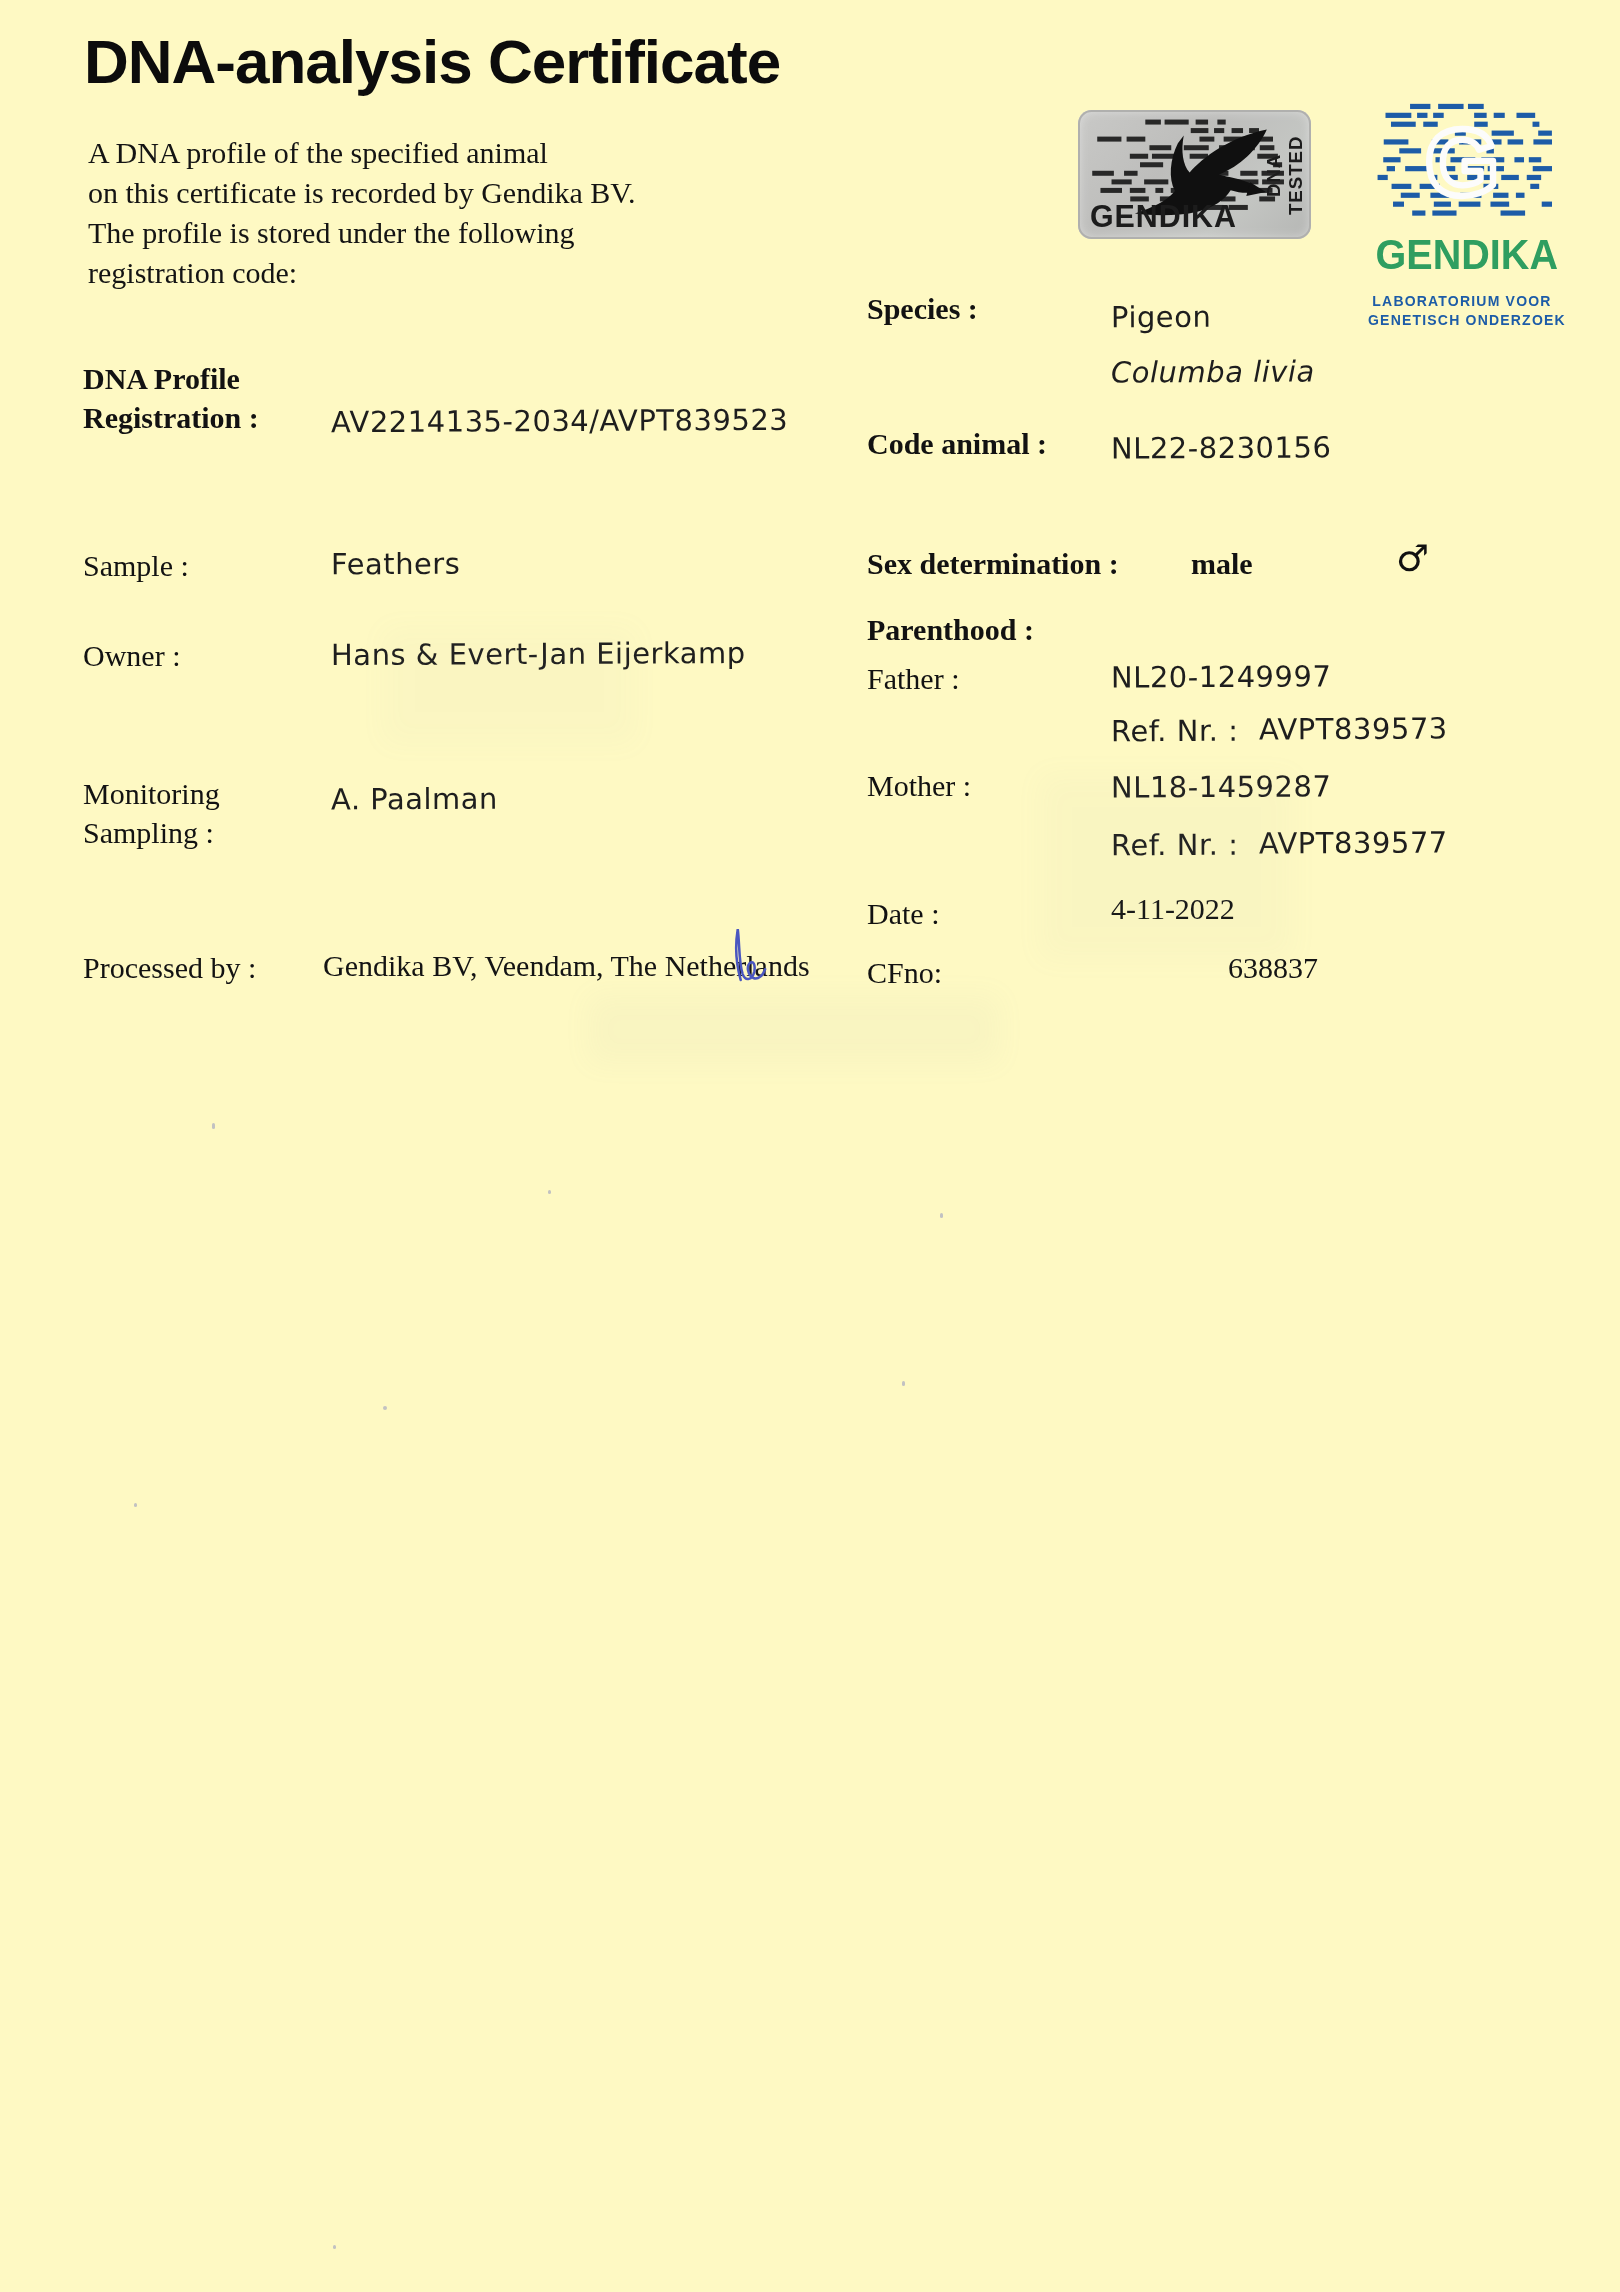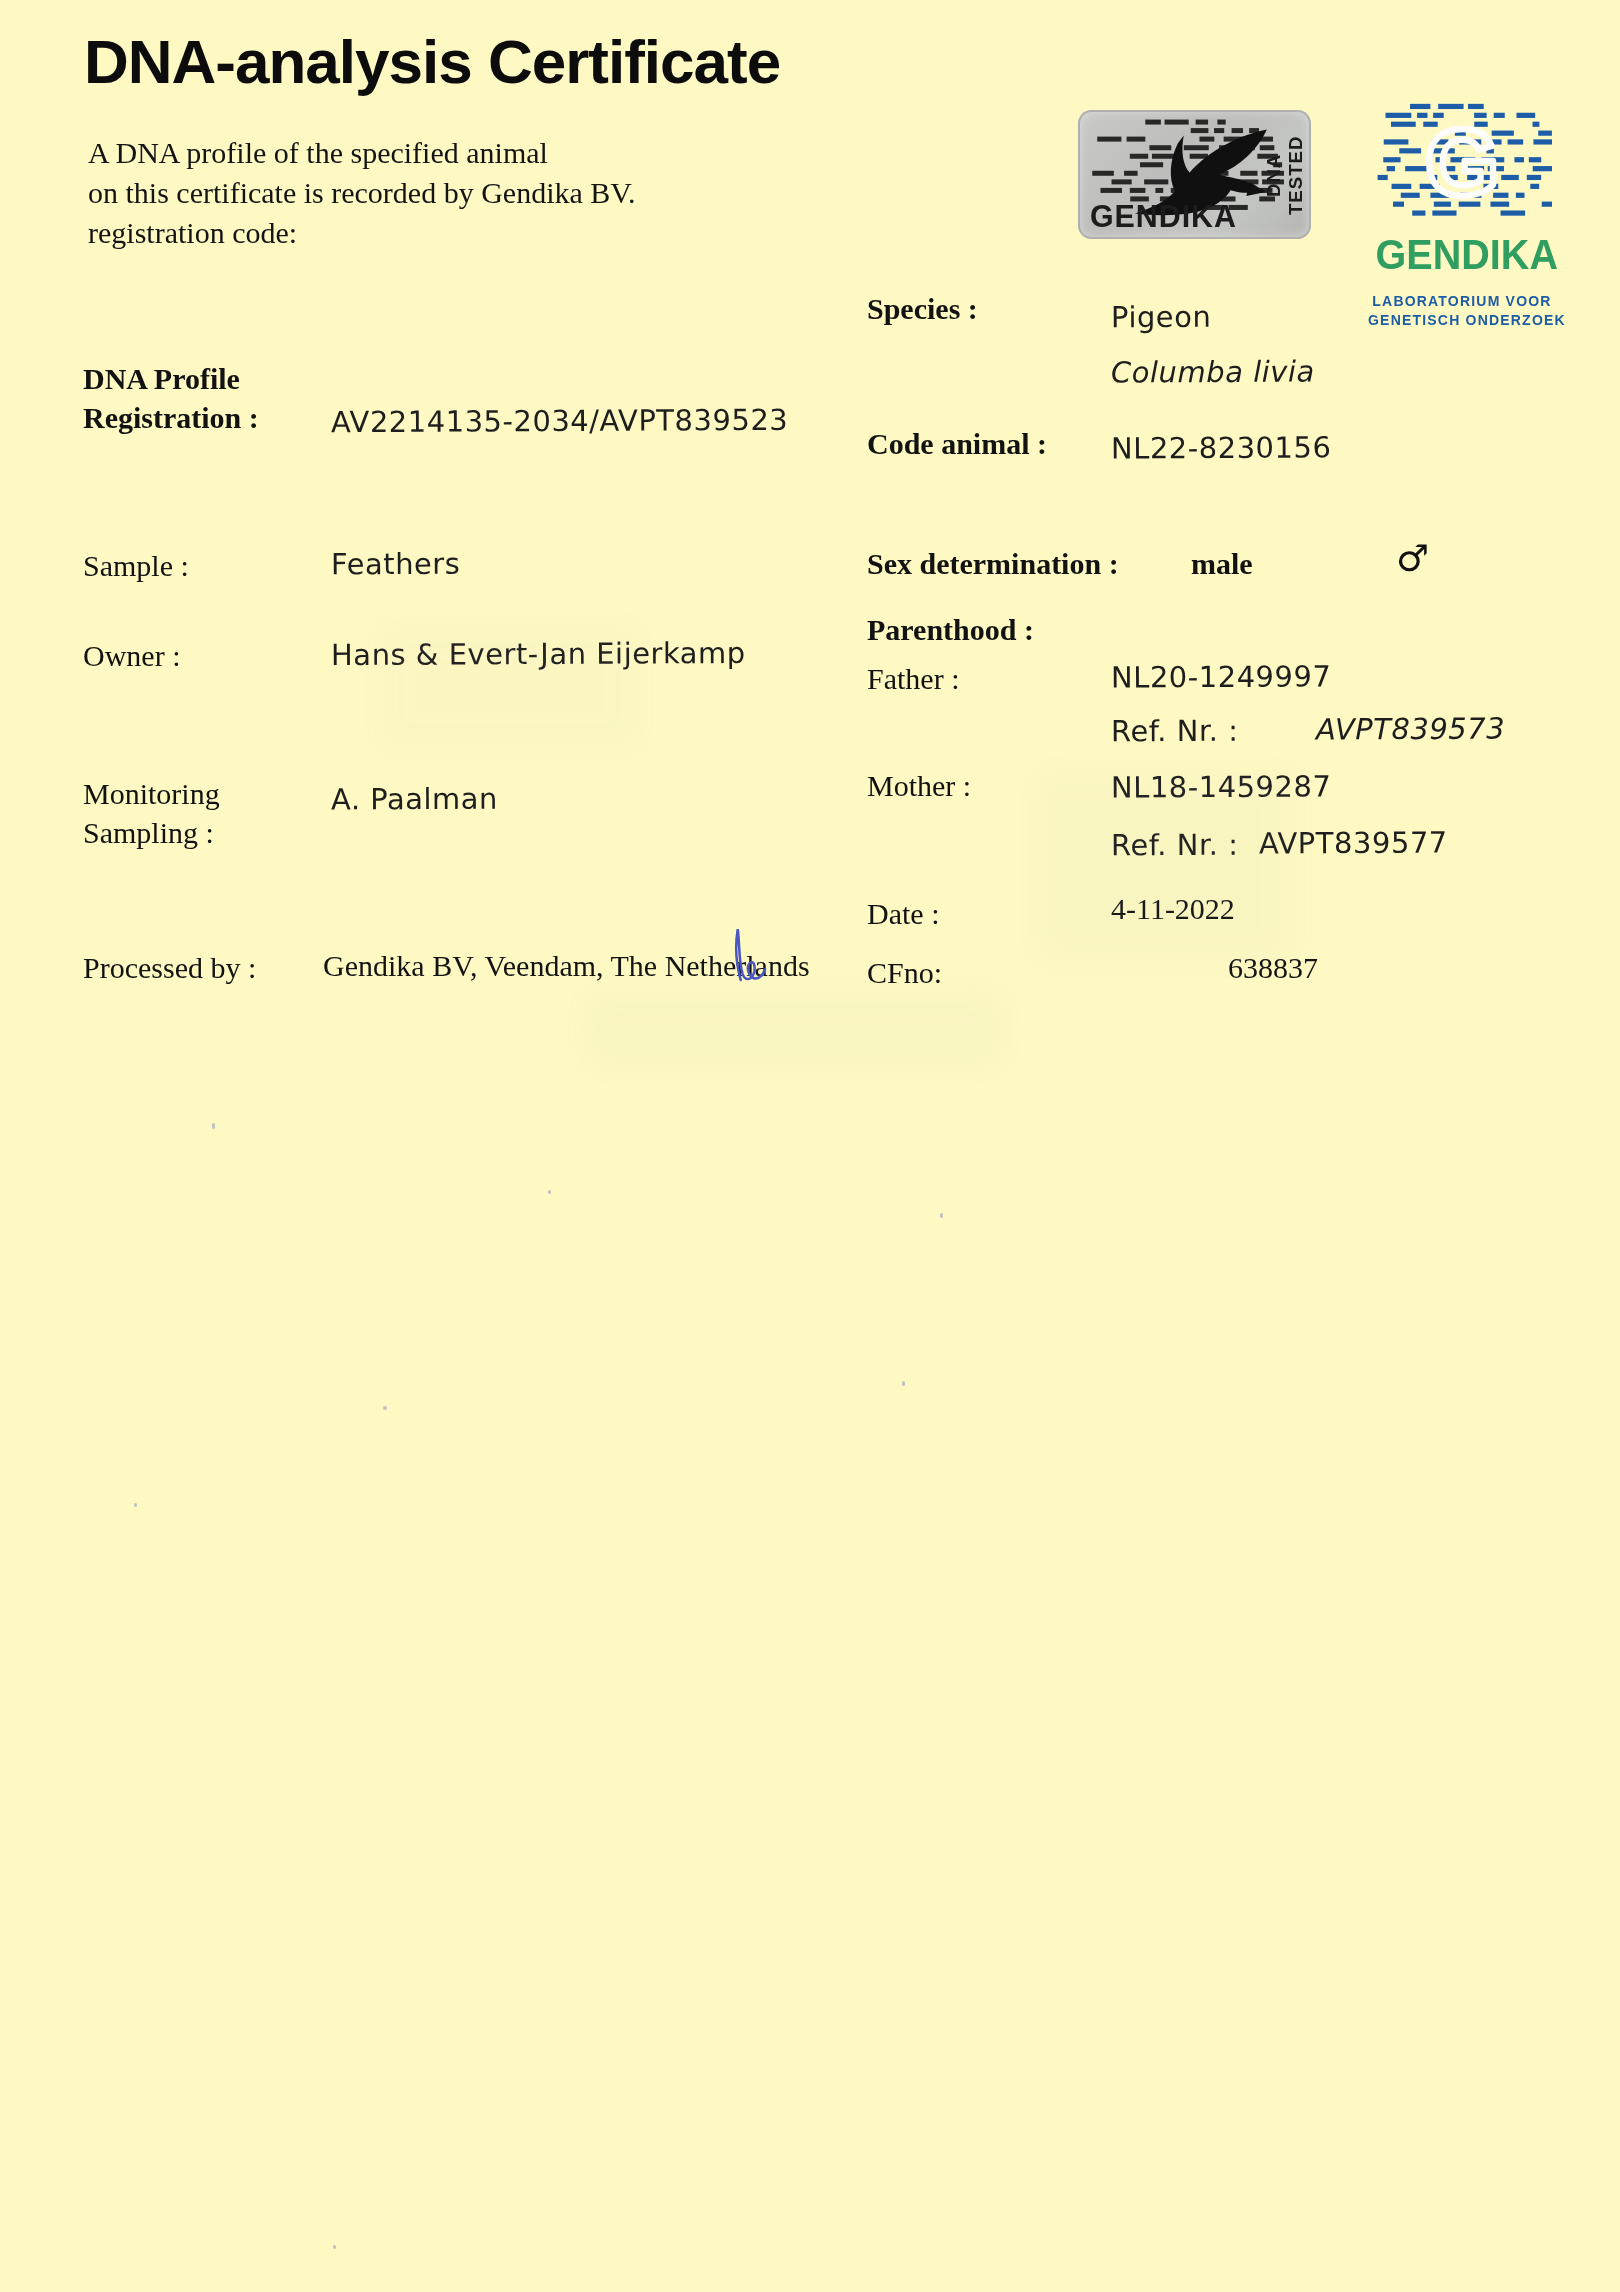--- a/index.html
+++ b/index.html
@@ -62,20 +62,21 @@
 </head>
 <body>
 
 <div class="page">
 
   <div class="abs title" style="left:84px;top:25.5px;">DNA-analysis Certificate</div>
 
   <div class="abs intro" style="left:88px;top:133px;">
     <div>A DNA profile of the specified animal</div>
     <div>on this certificate is recorded by Gendika BV.</div>
+    <div>The profile is stored under the following</div>
     <div>registration code:</div>
   </div>
 
   <div class="abs badge" style="left:1078px;top:110px;">
     <svg class="dashfield abs" style="left:13.7px;top:7.8px;" width="192" height="94" viewBox="0 0 196 96">
         <rect x="54.4" y="1.6" width="15.9" height="5.1" fill="rgba(18,18,18,0.88)"></rect>
         <rect x="74.1" y="1.6" width="24.6" height="5.1" fill="rgba(18,18,18,0.88)"></rect>
         <rect x="105.8" y="1.6" width="12.7" height="5.1" fill="rgba(18,18,18,0.88)"></rect>
         <rect x="128.0" y="1.6" width="8.5" height="5.1" fill="rgba(18,18,18,0.88)"></rect>
         <rect x="100.8" y="10.3" width="18.0" height="5.1" fill="rgba(18,18,18,0.88)"></rect>
@@ -245,21 +246,21 @@
 
   <div class="abs lbl b" style="left:867px;top:547px;">Sex determination :</div>
   <div class="abs lbl b" style="left:1191px;top:547px;">male</div>
   <div class="abs male" style="left:1396px;top:537px;">♂</div>
 
   <div class="abs lbl b" style="left:867px;top:613px;">Parenthood :</div>
 
   <div class="abs lbl" style="left:867px;top:662px;">Father :</div>
   <div class="abs hand" style="left:1111px;top:660px;">NL20-1249997</div>
   <div class="abs hand" style="left:1111px;top:714px;">Ref. Nr.  :</div>
-  <div class="abs hand" style="left:1316px;top:712px;font-style:italic;">AVPT839573</div>
+  <div class="abs hand" style="left:1259px;top:712px;">AVPT839573</div>
 
   <div class="abs lbl" style="left:867px;top:769px;text-align:right;">Mother :</div>
   <div class="abs hand" style="left:1111px;top:770px;">NL18-1459287</div>
   <div class="abs hand" style="left:1111px;top:828px;">Ref. Nr.  :</div>
   <div class="abs hand" style="left:1259px;top:826px;">AVPT839577</div>
 
   <div class="abs lbl" style="left:867px;top:897px;">Date :</div>
   <div class="abs serifval" style="left:1111px;top:892px;">4-11-2022</div>
 
   <div class="abs lbl" style="left:867px;top:956px;">CFno:</div>

